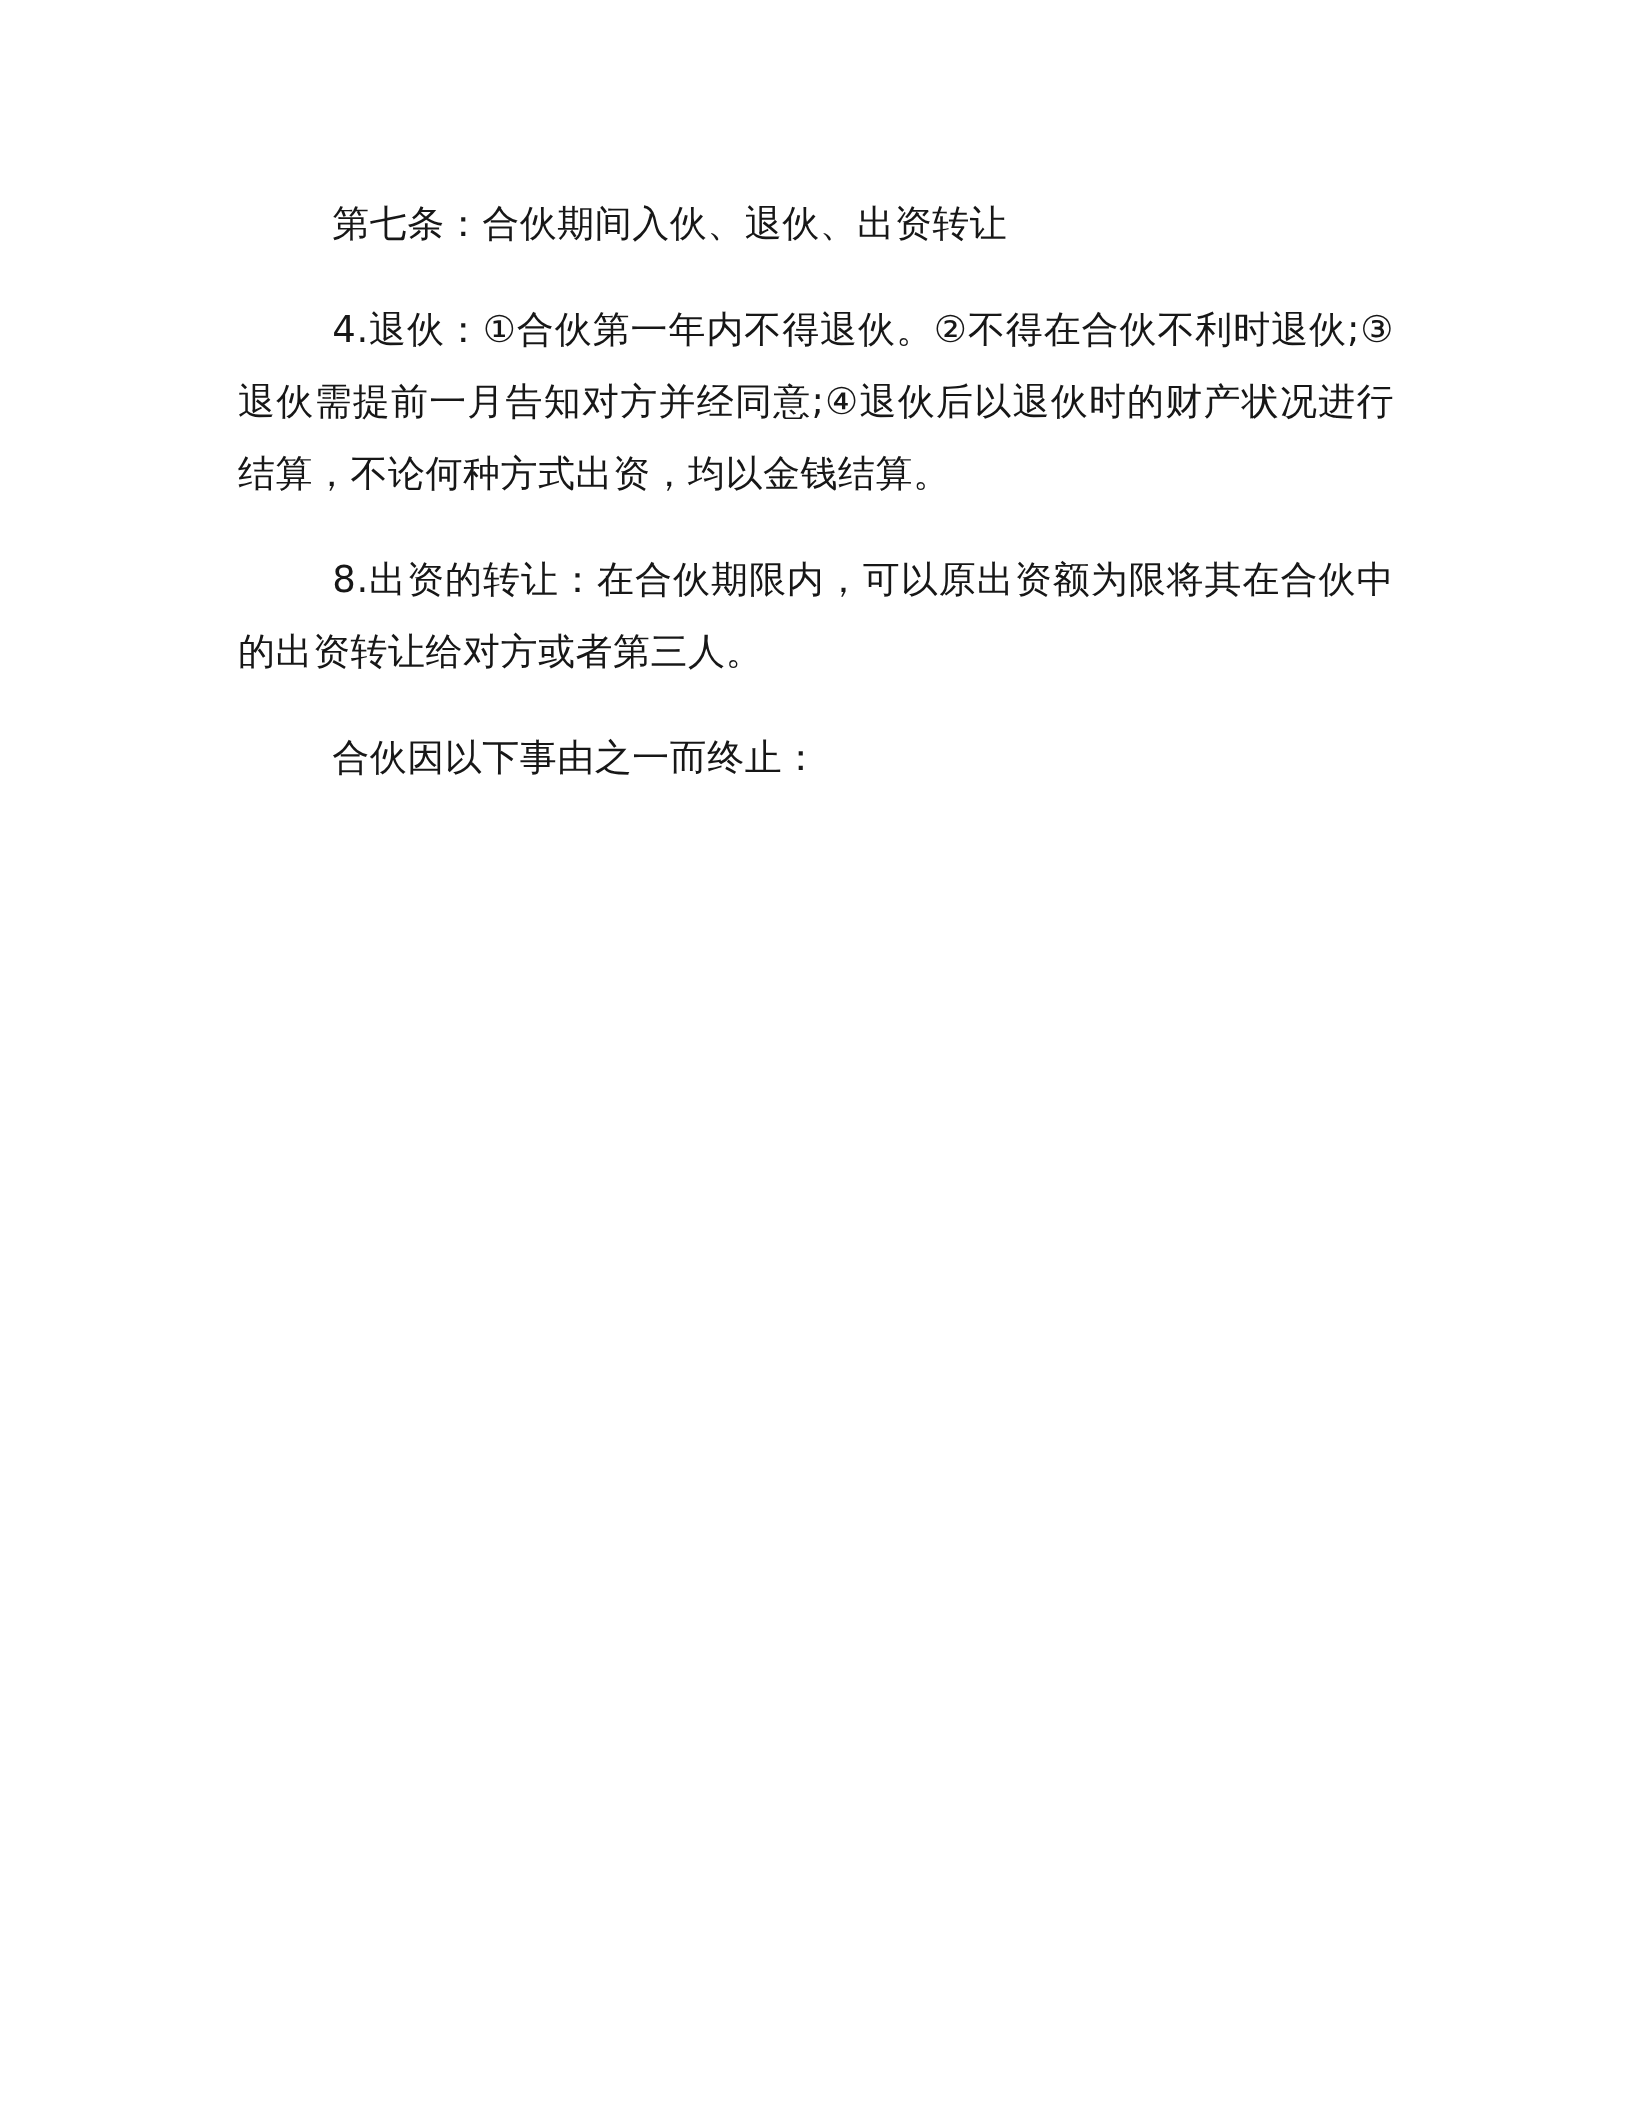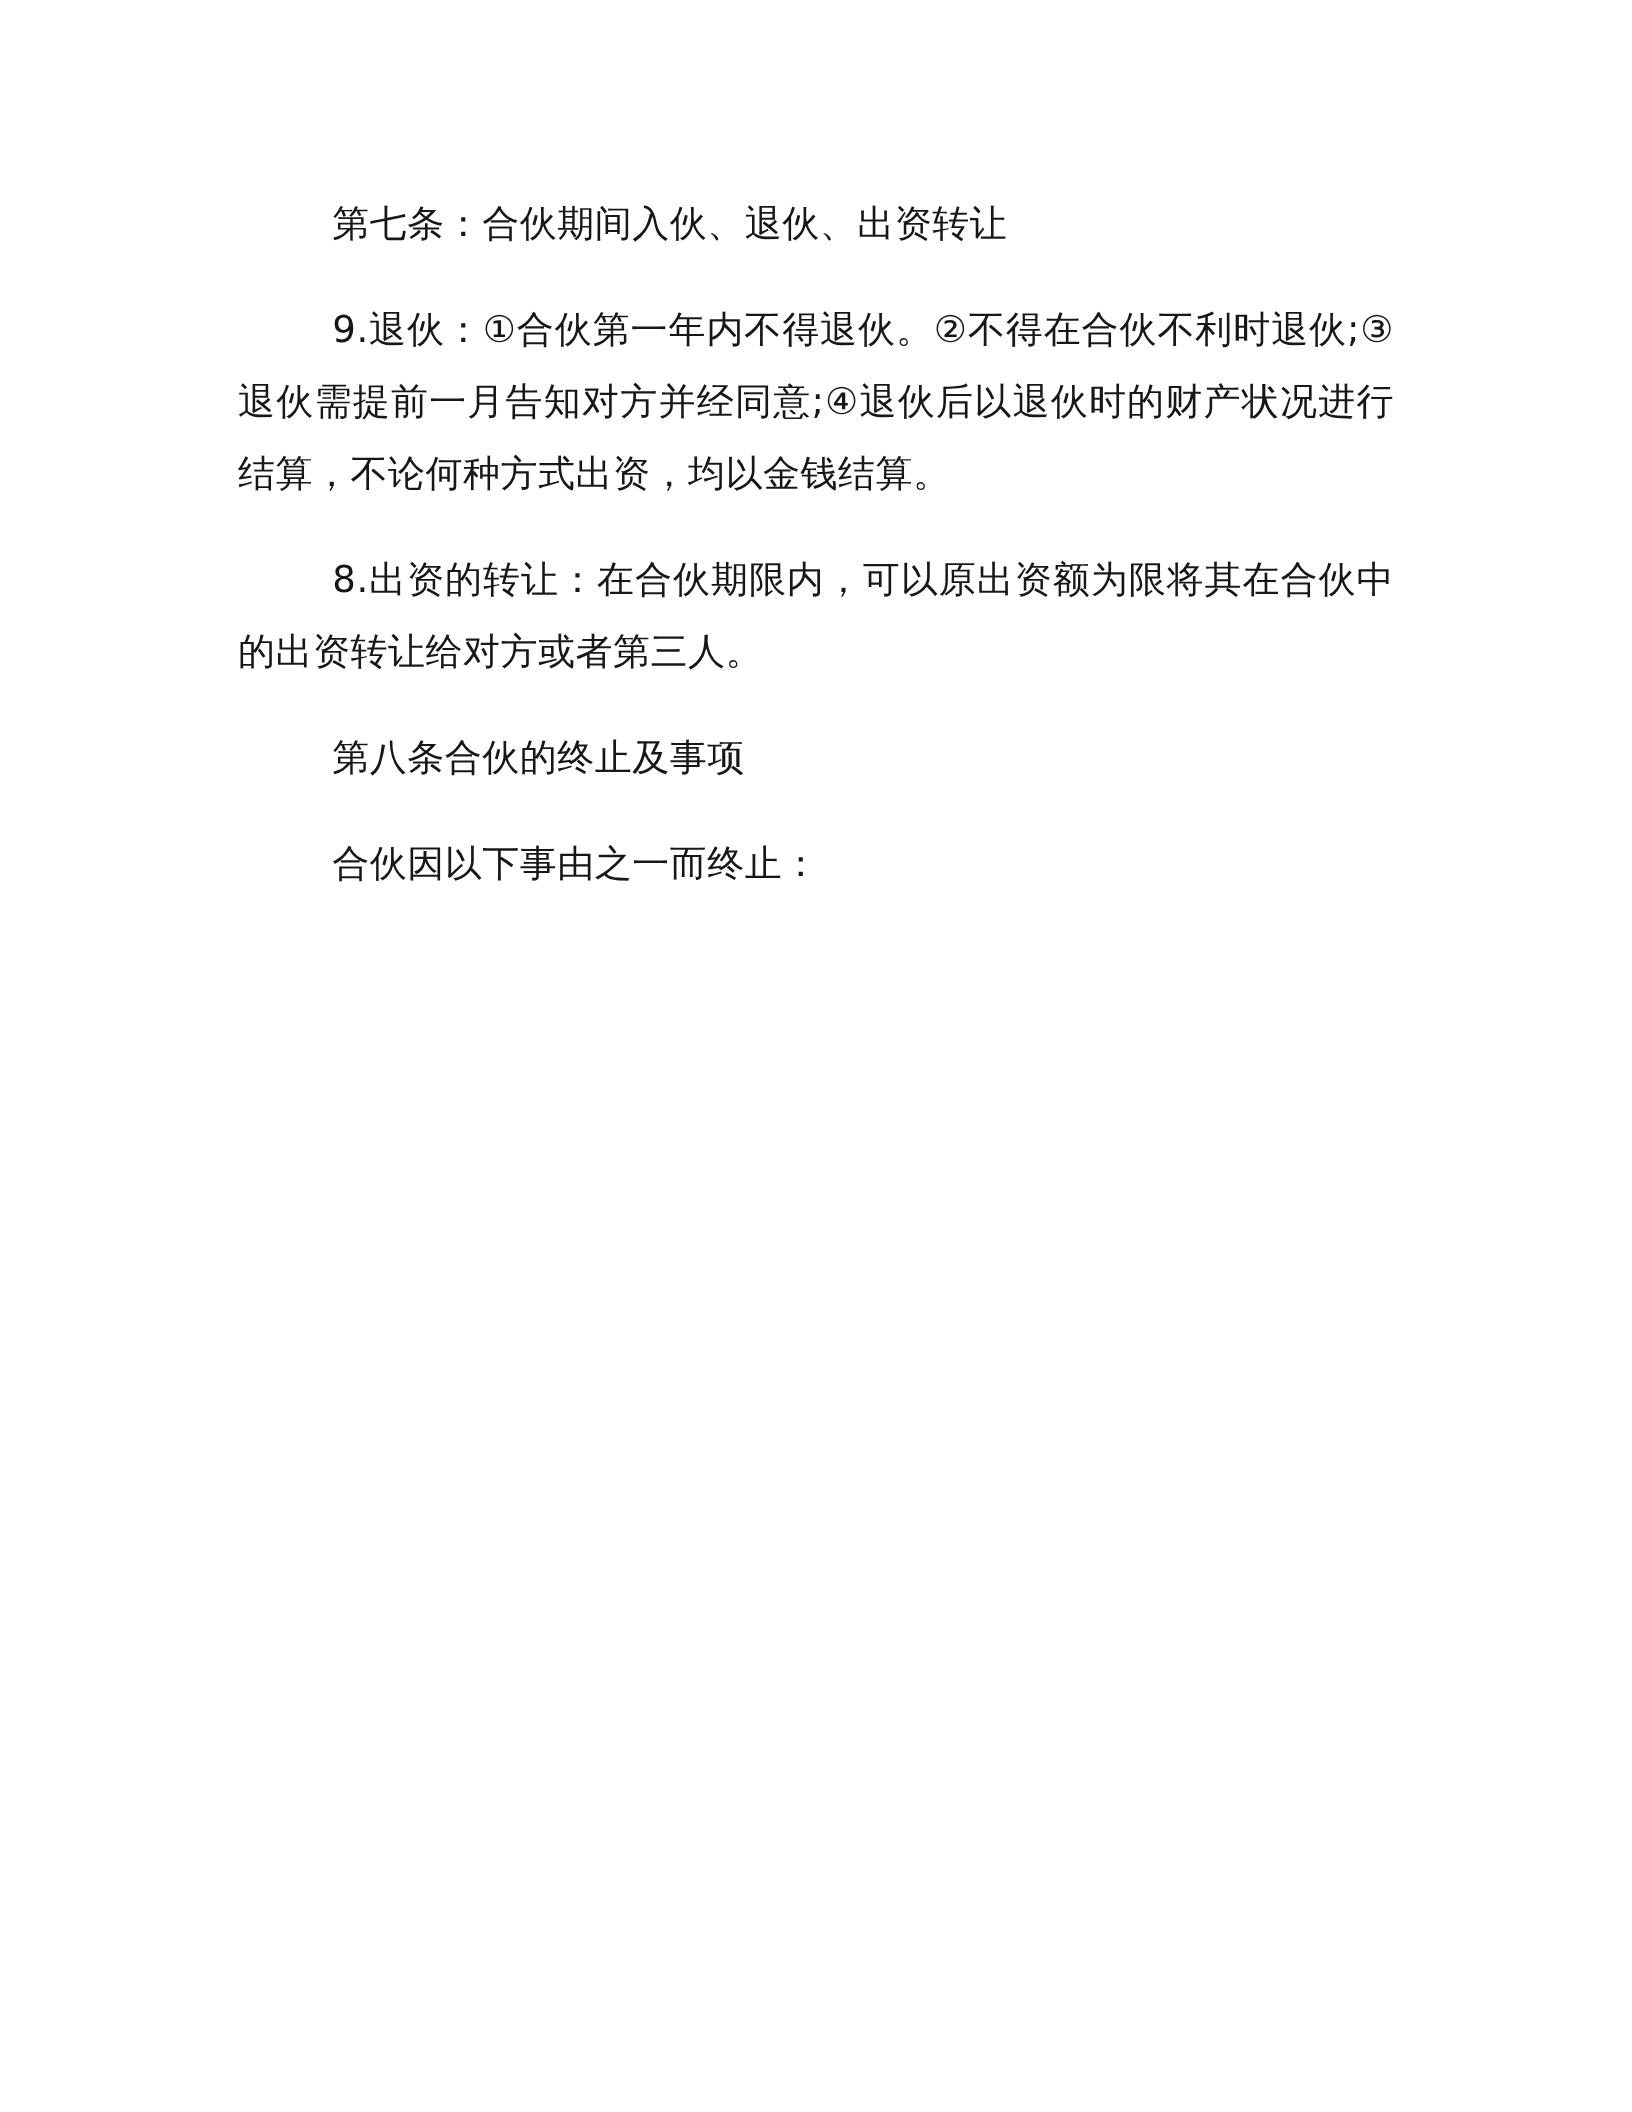--- a/index.html
+++ b/index.html
@@ -33,18 +33,17 @@
     letter-spacing: 0.5px;
     word-break: break-all;
   }
 </style>
 </head>
 <body>
 
 <div class="page">
   <div class="doc-body">
     <p class="para">第七条：合伙期间入伙、退伙、出资转让</p>
-    <p class="para">9.退伙：①合伙第一年内不得退伙。②不得在合伙不利时退伙;③退伙需提前一月告知对方并经同意;④退伙后以退伙时的财产状况进行结算，不论何种方式出资，均以金钱结算。</p>
+    <p class="para">4.退伙：①合伙第一年内不得退伙。②不得在合伙不利时退伙;③退伙需提前一月告知对方并经同意;④退伙后以退伙时的财产状况进行结算，不论何种方式出资，均以金钱结算。</p>
     <p class="para">8.出资的转让：在合伙期限内，可以原出资额为限将其在合伙中的出资转让给对方或者第三人。</p>
-    <p class="para">第八条合伙的终止及事项</p>
     <p class="para">合伙因以下事由之一而终止：</p>
   </div>
 </div>
 
 </body></html>

